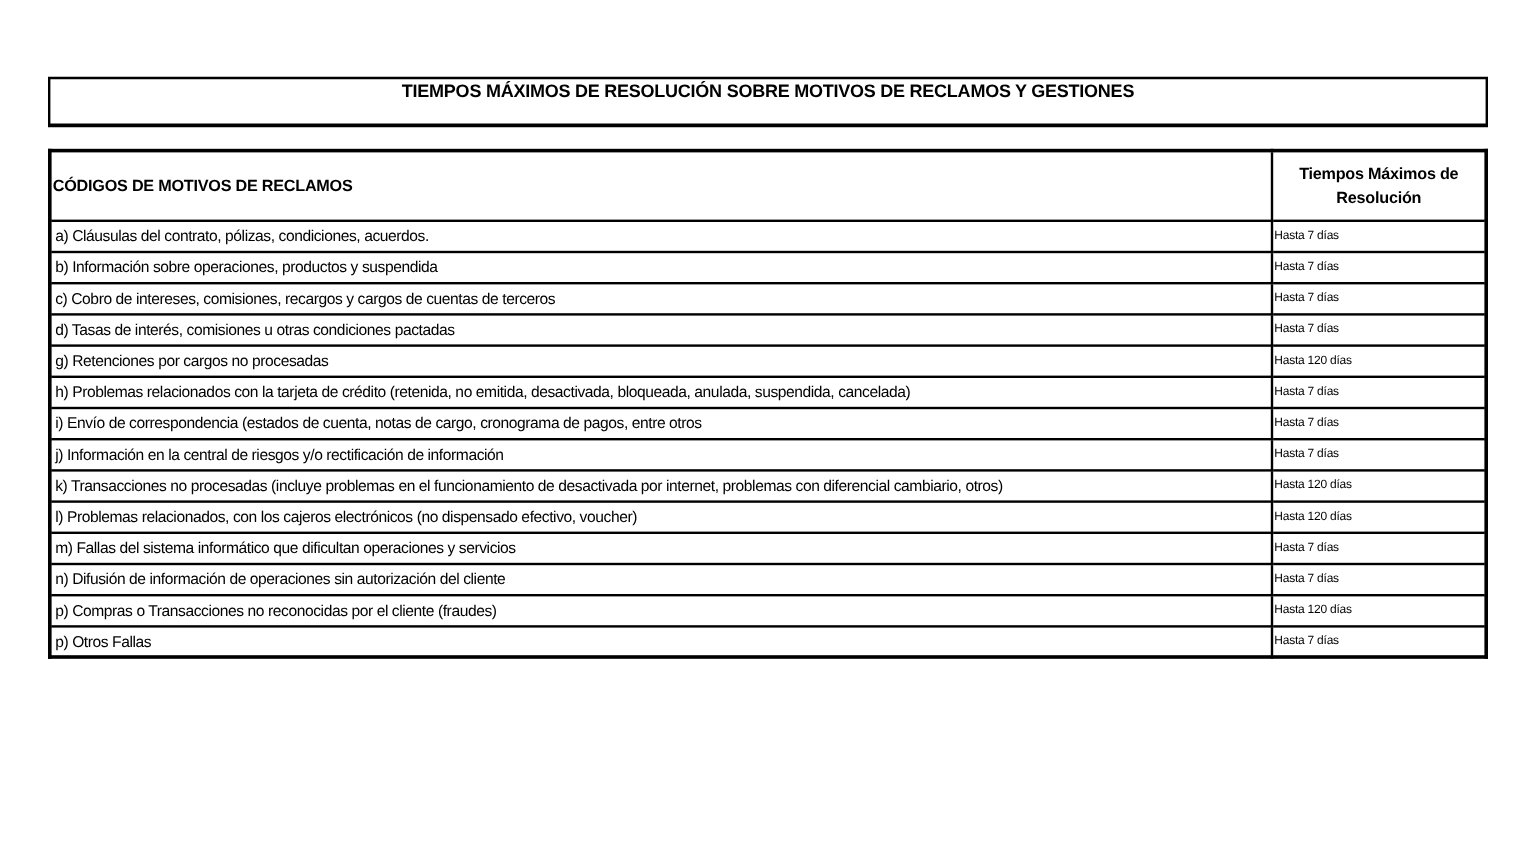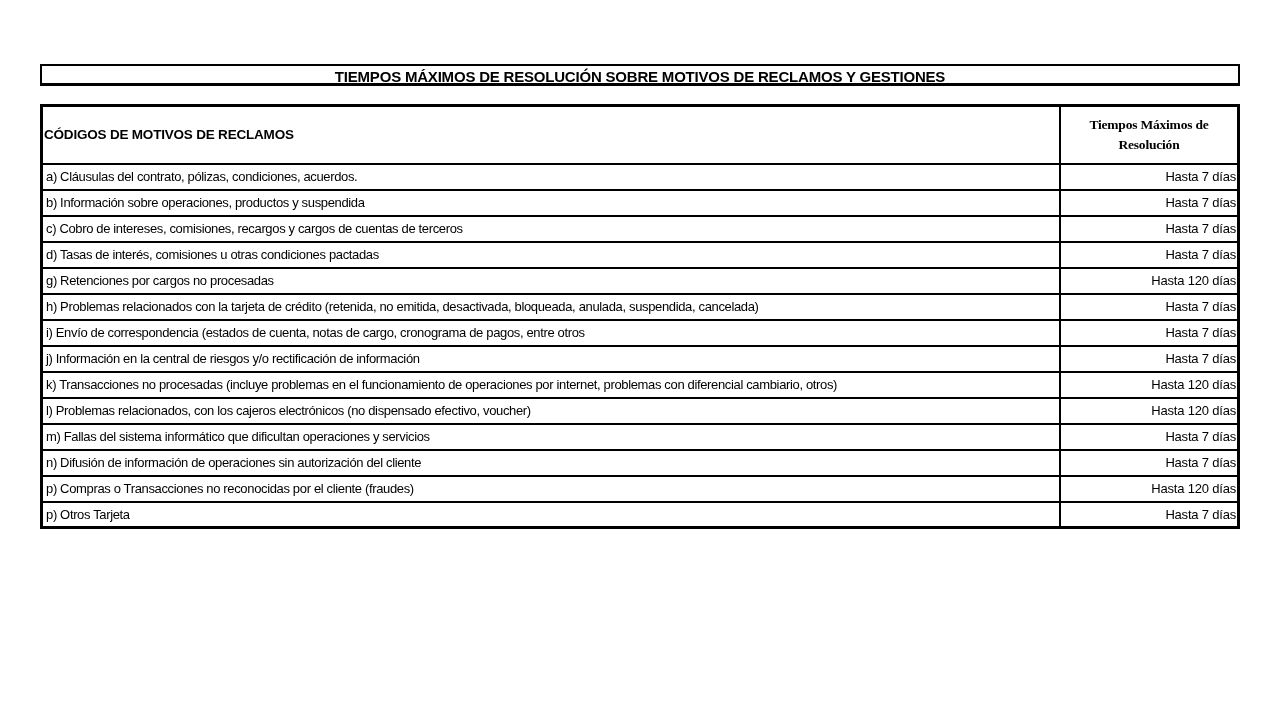--- a/index.html
+++ b/index.html
@@ -16,21 +16,21 @@
   .page {
     width: 1280px;
     height: 720px;
     padding: 0 40px;
   }
   .title-box {
     margin-top: 64px;
     width: 1200px;
     border: 2px solid #000000;
     border-bottom-width: 3px;
-    height: 22px;
+    height: 42px;
     line-height: 21px;
     text-align: center;
     font-weight: bold;
     font-size: 15px;
     letter-spacing: -0.2px;
     white-space: nowrap;
   }
   table.main-table {
     margin-top: 18px;
     width: 1200px;
@@ -54,35 +54,34 @@
   }
   th.col-tiempos {
     width: 176px;
     text-align: center;
     vertical-align: middle;
     font-weight: bold;
     font-size: 13.5px;
     letter-spacing: -0.2px;
     padding: 4px 18px;
     line-height: 1.5;
-    font-family: Liberation Serif, serif;
   }
   td.cell-motivo {
     height: 26px;
     padding: 2px 3px;
     font-size: 13px;
     letter-spacing: -0.35px;
     text-align: left;
     vertical-align: middle;
     white-space: nowrap;
   }
   td.cell-tiempo {
-    font-size: 13px;
+    font-size: 10px;
     letter-spacing: -0.2px;
-    text-align: right;
+    text-align: left;
     vertical-align: middle;
     white-space: nowrap;
   }
 </style>
 </head>
 <body>
 
 <div class="page">
 
   <div class="title-box">TIEMPOS MÁXIMOS DE RESOLUCIÓN SOBRE MOTIVOS DE RECLAMOS Y GESTIONES</div>
@@ -131,21 +130,21 @@
     <td class="cell-motivo">i) Envío de correspondencia (estados de cuenta, notas de cargo, cronograma de pagos, entre otros</td>
     <td class="cell-tiempo">Hasta 7 días</td>
   </tr>
 
   <tr>
     <td class="cell-motivo">j) Información en la central de riesgos y/o rectificación de información</td>
     <td class="cell-tiempo">Hasta 7 días</td>
   </tr>
 
   <tr>
-    <td class="cell-motivo">k) Transacciones no procesadas (incluye problemas en el funcionamiento de operaciones por internet, problemas con diferencial cambiario, otros)</td>
+    <td class="cell-motivo">k) Transacciones no procesadas (incluye problemas en el funcionamiento de desactivada por internet, problemas con diferencial cambiario, otros)</td>
     <td class="cell-tiempo">Hasta 120 días</td>
   </tr>
 
   <tr>
     <td class="cell-motivo">l) Problemas relacionados, con los cajeros electrónicos (no dispensado efectivo, voucher)</td>
     <td class="cell-tiempo">Hasta 120 días</td>
   </tr>
 
   <tr>
     <td class="cell-motivo">m) Fallas del sistema informático que dificultan operaciones y servicios</td>
@@ -157,19 +156,19 @@
     <td class="cell-tiempo">Hasta 7 días</td>
   </tr>
 
 
   <tr>
     <td class="cell-motivo">p) Compras o Transacciones no reconocidas por el cliente (fraudes)</td>
     <td class="cell-tiempo">Hasta 120 días</td>
   </tr>
 
   <tr>
-    <td class="cell-motivo">p) Otros Tarjeta</td>
+    <td class="cell-motivo">p) Otros Fallas</td>
     <td class="cell-tiempo">Hasta 7 días</td>
   </tr>
 </tbody>
   </table>
 
 </div>
 
 </body></html>

